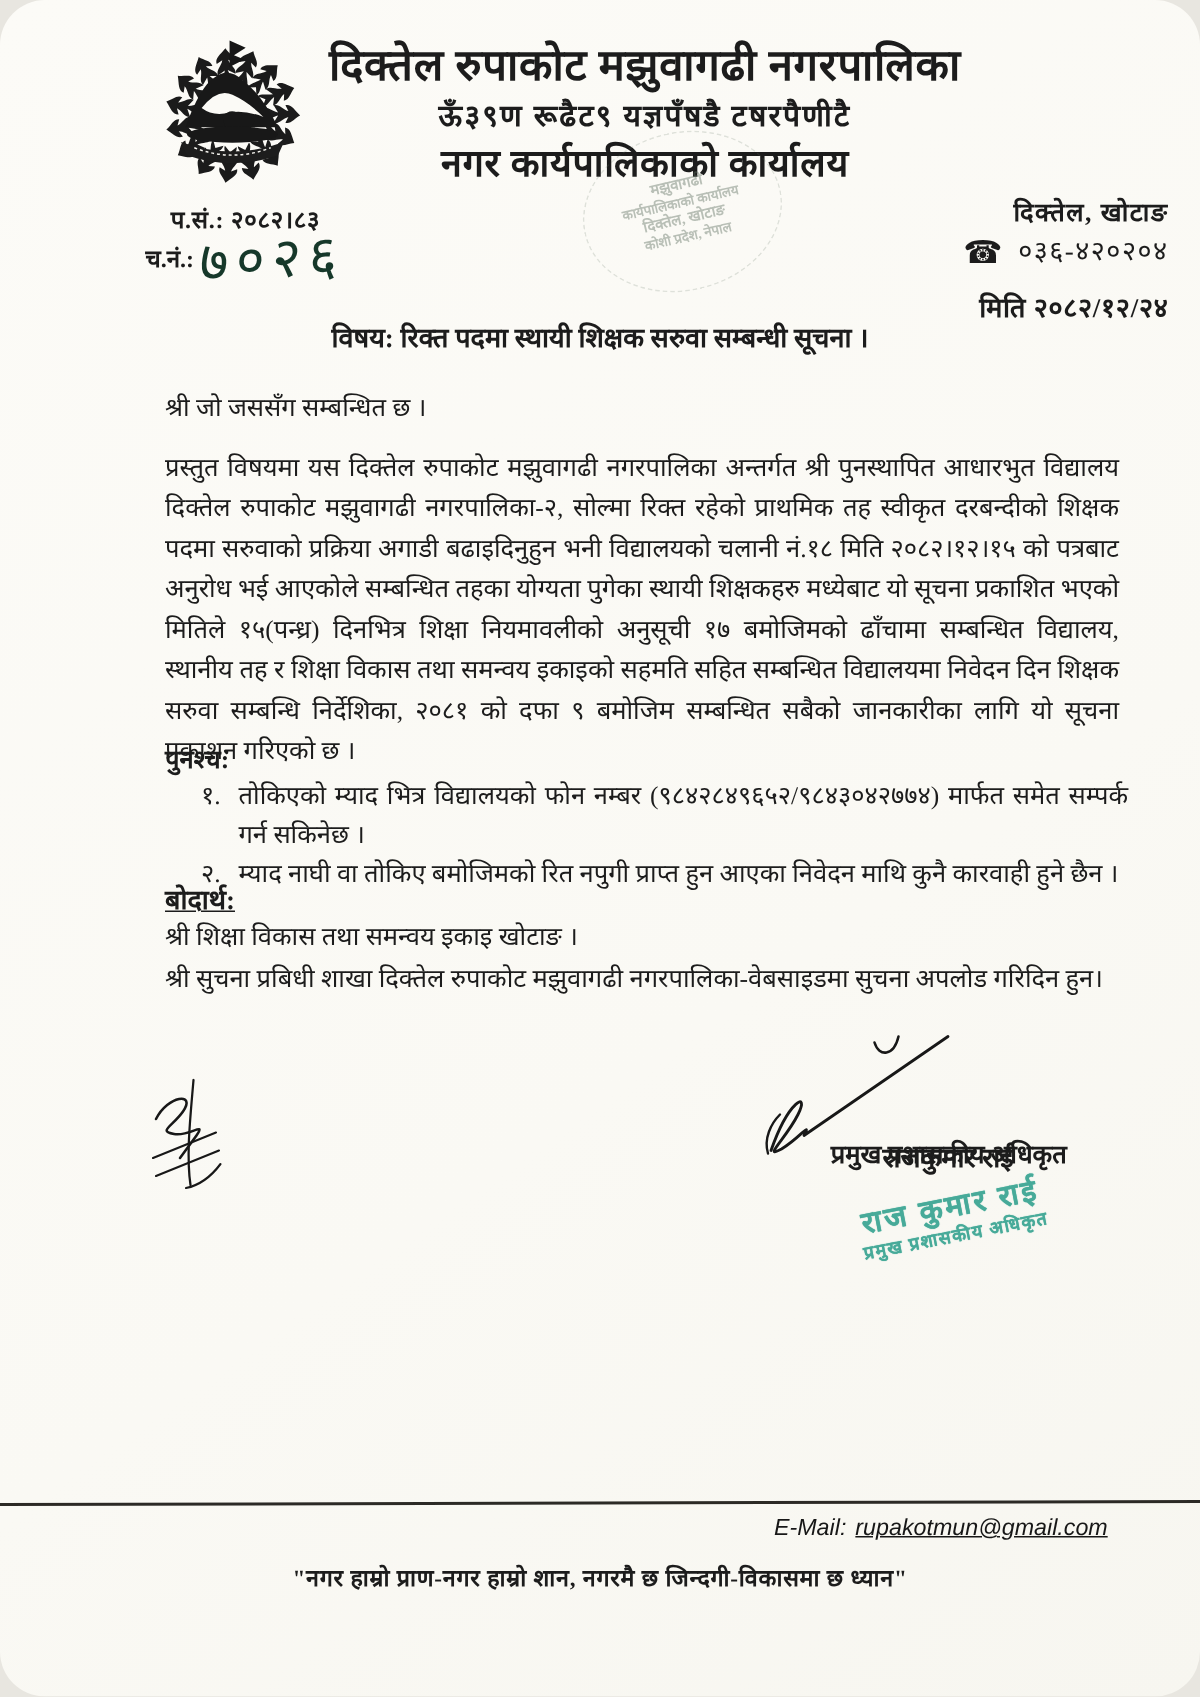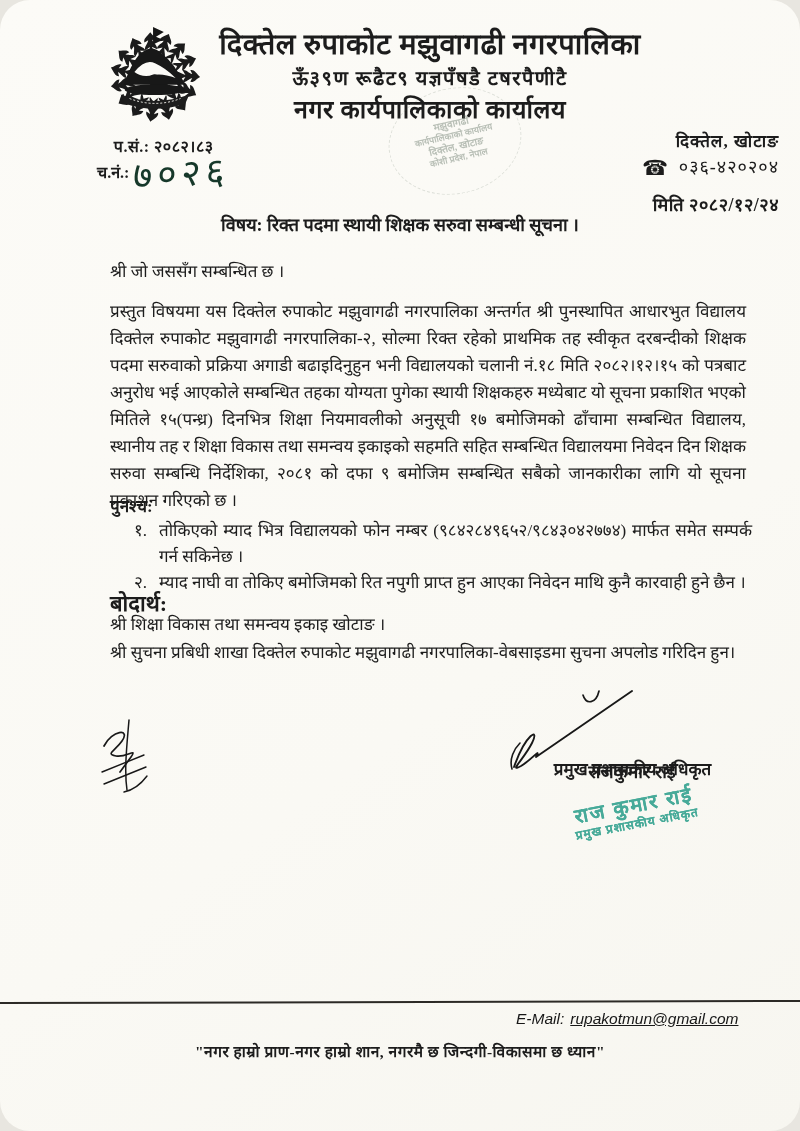--- a/index.html
+++ b/index.html
@@ -44,21 +44,21 @@
   .date-line{right:21px;top:192px;font-size:18px;font-weight:700;letter-spacing:.5px;}
   
   .subject{left:0;top:212px;width:800px;text-align:center;font-size:18px;font-weight:700;}
   .salutation{left:110px;top:259px;font-size:17px;}
   .body-text{left:110px;top:298px;width:636px;font-size:17px;line-height:27px;text-align:justify;}
   .ps-label{left:110px;top:494px;font-size:17px;font-weight:700;}
   .ps-list{left:134px;top:518px;width:618px;font-size:17px;line-height:26px;}
   .ps-item{display:flex;}
   .ps-num{flex:none;width:25px;}
   .ps-text{text-align:justify;}
-  .cc-label{left:110px;top:587px;font-size:22px;font-weight:700;}
+  .cc-label{left:110px;top:587px;font-size:18px;font-weight:700;text-decoration:underline;}
   .cc-list{left:110px;top:611px;width:665px;font-size:17px;line-height:27.5px;}
   
   .sig-left{left:90px;top:710px;width:72px;height:92px;}
   .sig-main{left:488px;top:683px;width:152px;height:96px;}
   .sig-name{left:532px;top:729px;width:200px;text-align:center;font-size:18px;font-weight:700;margin-top:30px;}
   .sig-title{left:500px;top:757px;width:265px;text-align:center;font-size:17px;font-weight:700;}
   .sig-stamp{
     left:540px;top:793px;width:190px;text-align:center;
     transform:rotate(-11deg); color:#2fa08d; opacity:.88;
     text-shadow:0 0 .6px #2fa08d;

